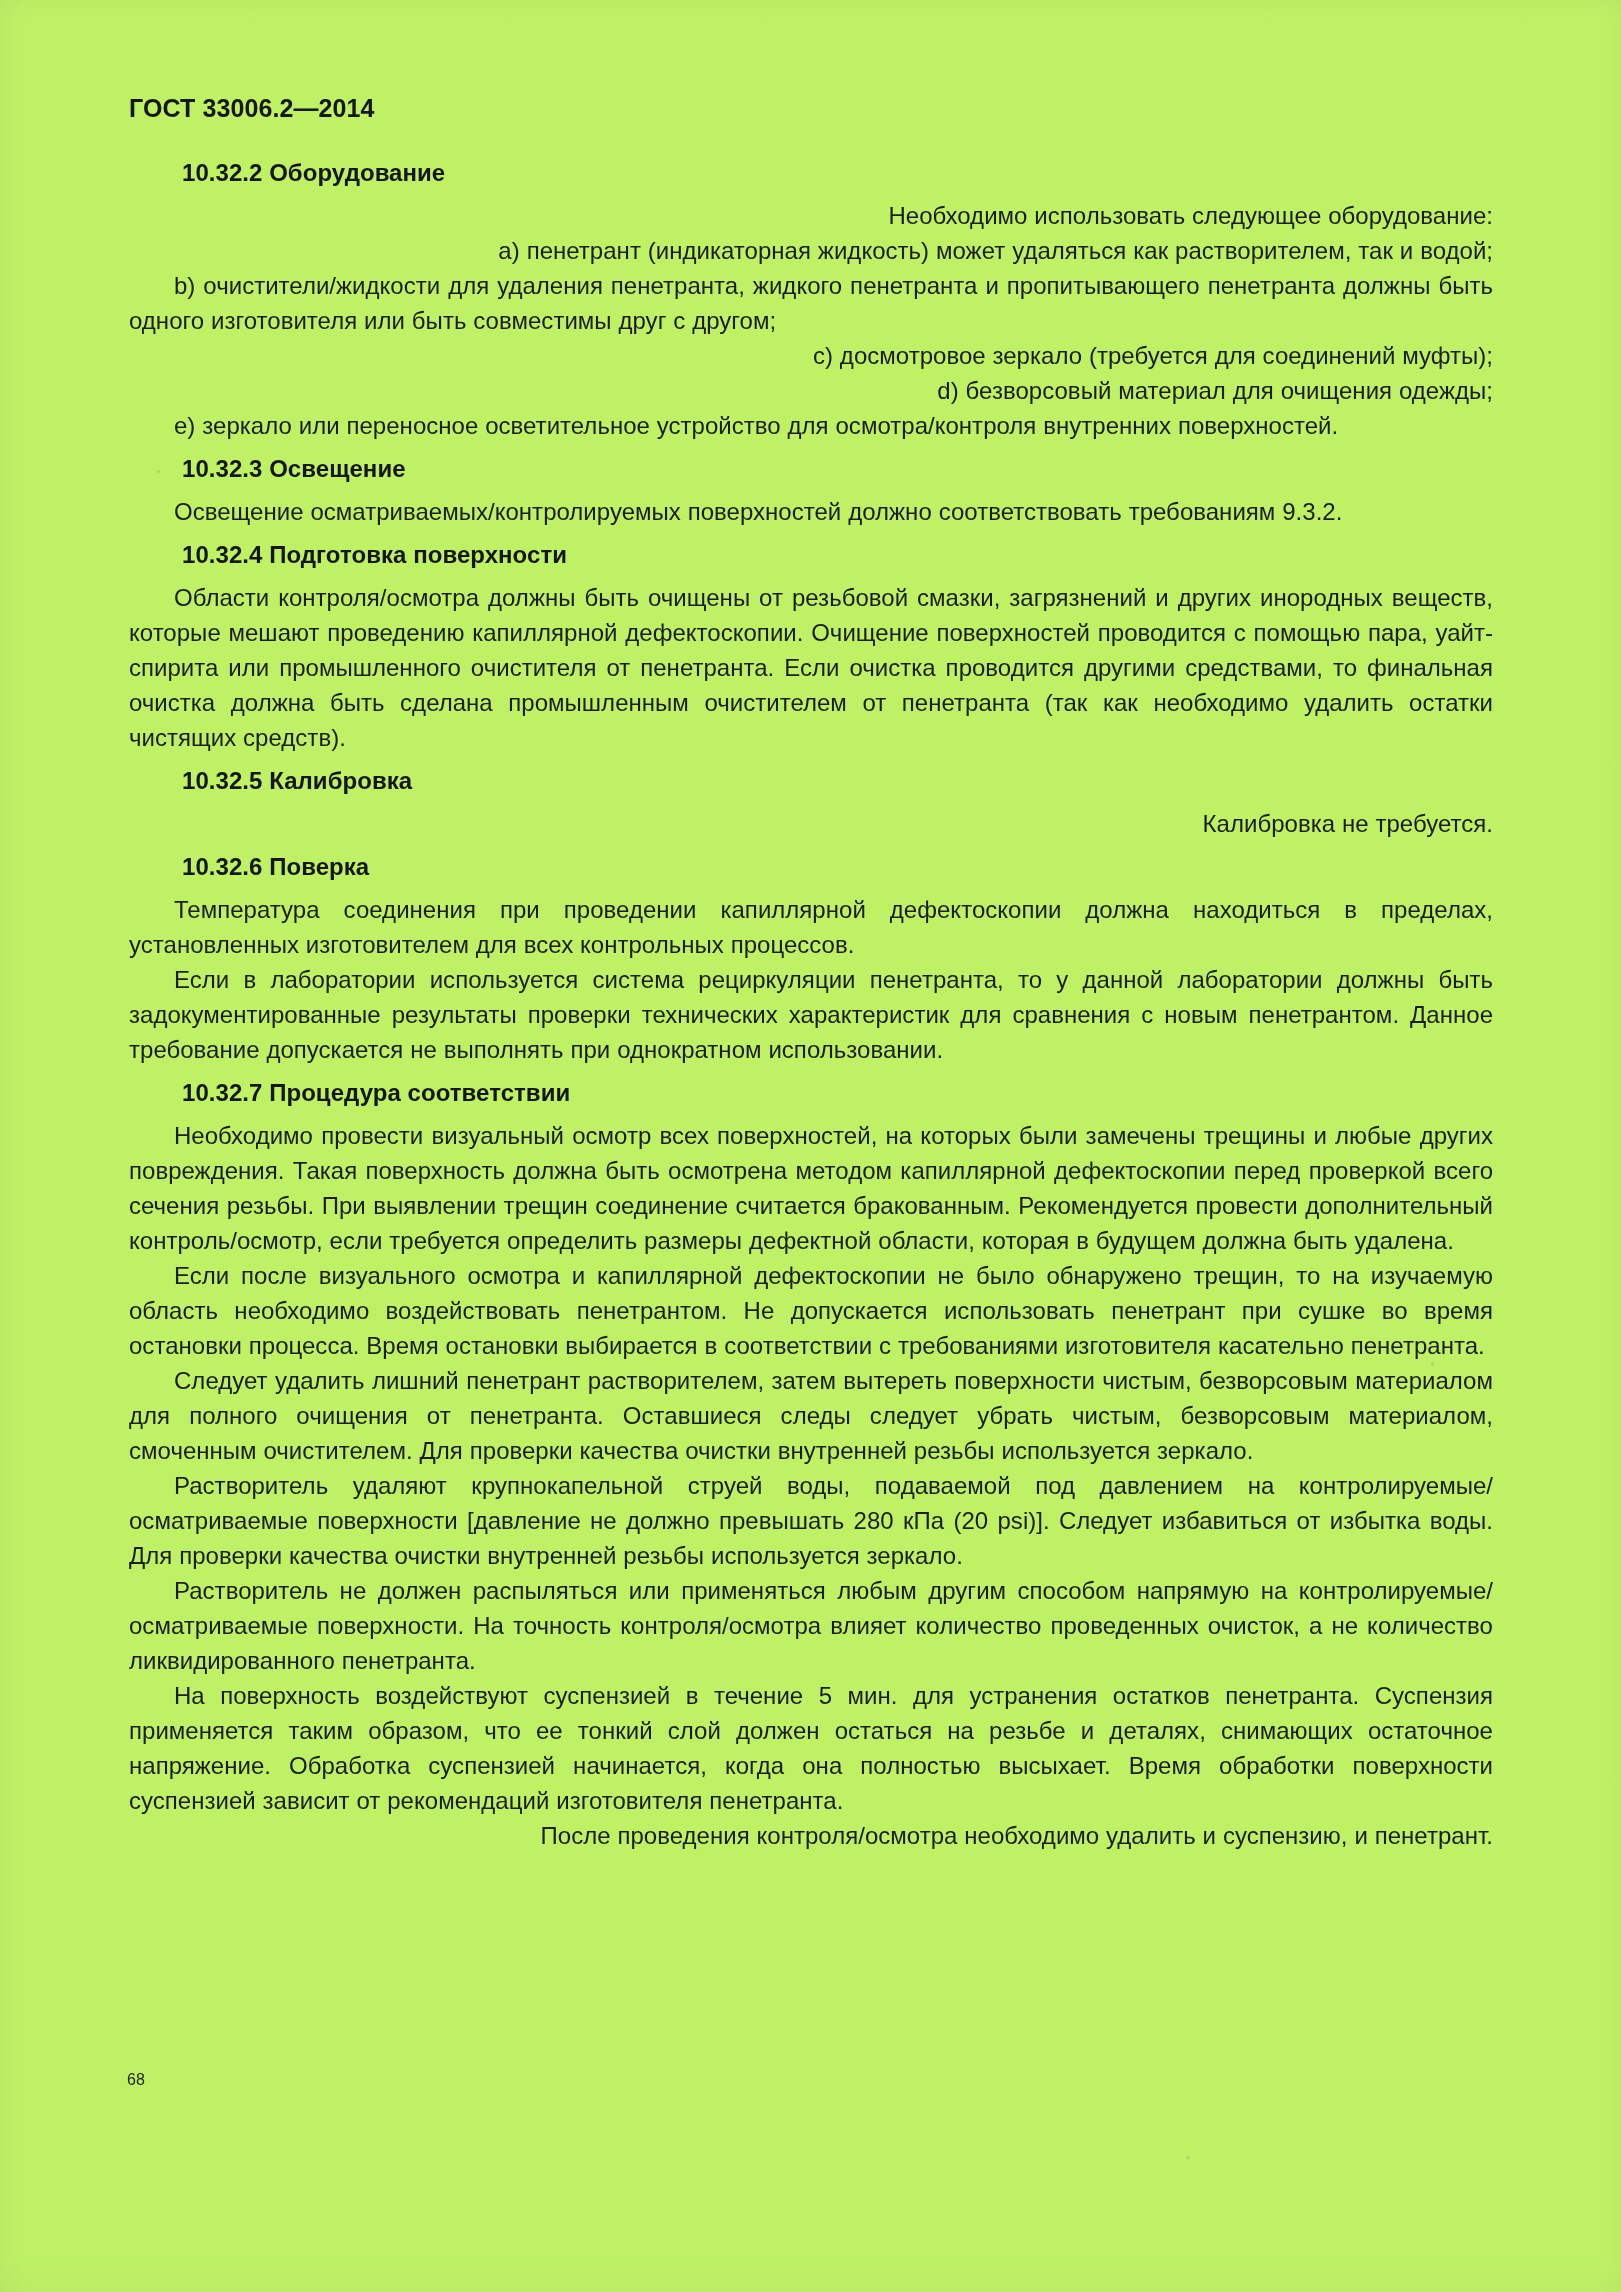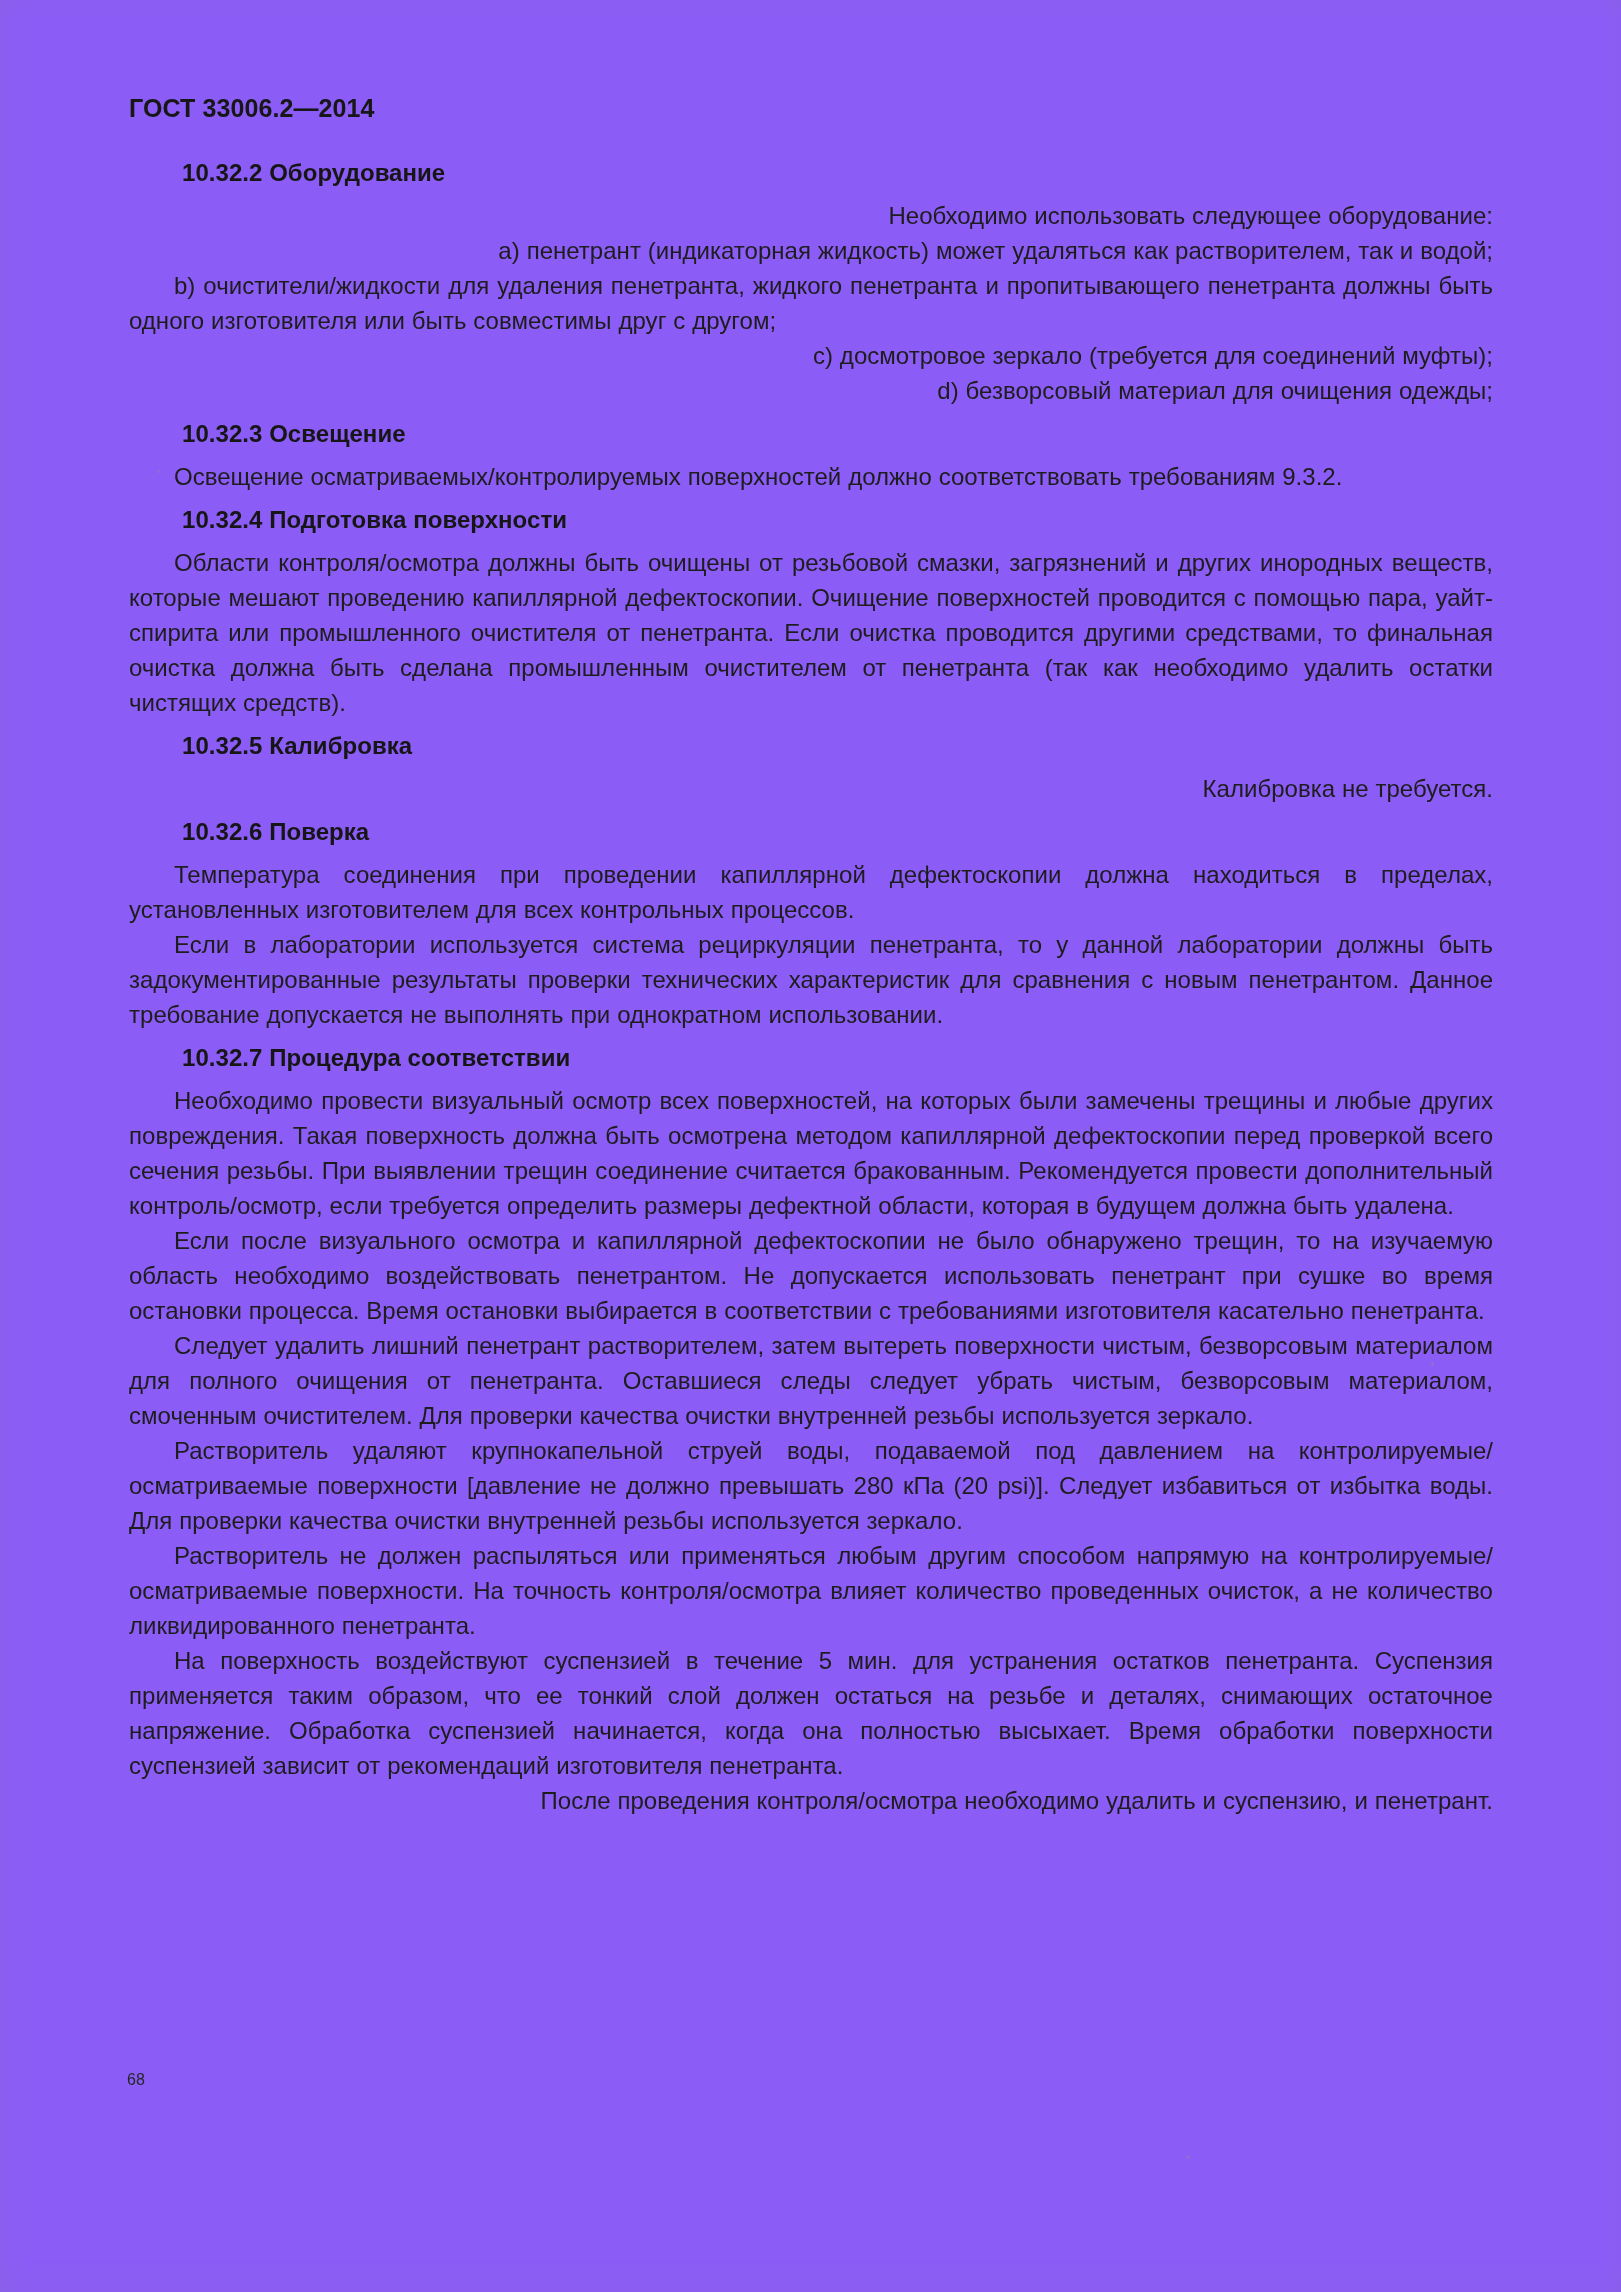--- a/index.html
+++ b/index.html
@@ -5,21 +5,21 @@
 <style>
   html, body {
     margin: 0;
     padding: 0;
     background: #ffffff;
   }
   .page {
     position: relative;
     width: 1621px;
     height: 2293px;
-    background: #8b5cf6;
+    background: #bef264;
     font-family: "Liberation Sans", "DejaVu Sans", sans-serif;
     color: #1a1a1a;
     overflow: hidden;
     box-sizing: border-box;
   }
 
   
   .doc-header {
     position: absolute;
     left: 129px;
@@ -118,20 +118,21 @@
 
   <div class="doc-header">ГОСТ 33006.2—2014</div>
 
   <div class="body-col" id="body-col">
       <div class="sec-head">10.32.2 Оборудование</div>
       <p class="para nojust">Необходимо использовать следующее оборудование:</p>
       <p class="para nojust">a) пенетрант (индикаторная жидкость) может удаляться как растворителем, так и водой;</p>
       <p class="para">b) очистители/жидкости для удаления пенетранта, жидкого пенетранта и пропитывающего пене­транта должны быть одного изготовителя или быть совместимы друг с другом;</p>
       <p class="para nojust">c) досмотровое зеркало (требуется для соединений муфты);</p>
       <p class="para nojust">d) безворсовый материал для очищения одежды;</p>
+      <p class="para">e) зеркало или переносное осветительное устройство для осмотра/контроля внутренних поверх­ностей.</p>
       <div class="sec-head">10.32.3 Освещение</div>
       <p class="para">Освещение осматриваемых/контролируемых поверхностей должно соответствовать требованиям 9.3.2.</p>
       <div class="sec-head">10.32.4 Подготовка поверхности</div>
       <p class="para">Области контроля/осмотра должны быть очищены от резьбовой смазки, загрязнений и других ино­родных веществ, которые мешают проведению капиллярной дефектоскопии. Очищение поверхностей проводится с помощью пара, уайт-спирита или промышленного очистителя от пенетранта. Если очист­ка проводится другими средствами, то финальная очистка должна быть сделана промышленным очи­стителем от пенетранта (так как необходимо удалить остатки чистящих средств).</p>
       <div class="sec-head">10.32.5 Калибровка</div>
       <p class="para nojust">Калибровка не требуется.</p>
       <div class="sec-head">10.32.6 Поверка</div>
       <p class="para">Температура соединения при проведении капиллярной дефектоскопии должна находиться в пре­делах, установленных изготовителем для всех контрольных процессов.</p>
       <p class="para">Если в лаборатории используется система рециркуляции пенетранта, то у данной лаборатории должны быть задокументированные результаты проверки технических характеристик для сравне­ния с новым пенетрантом. Данное требование допускается не выполнять при однократном исполь­зовании.</p>
       <div class="sec-head">10.32.7 Процедура соответствии</div>

